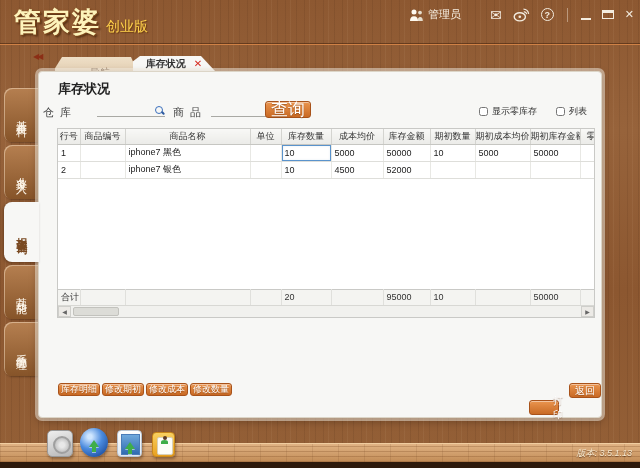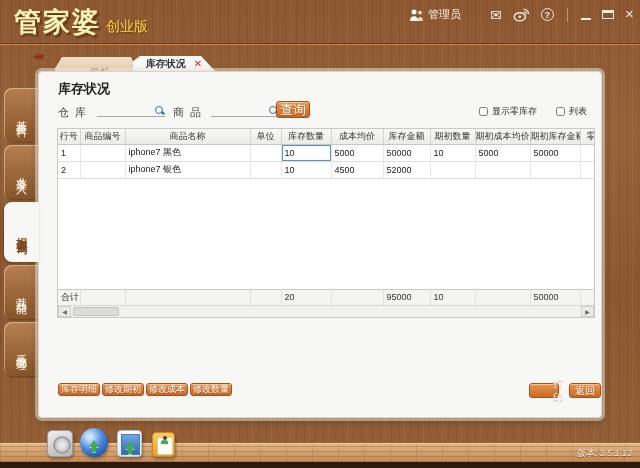--- a/index.html
+++ b/index.html
@@ -54,21 +54,21 @@
   .flt-input { position:absolute; top:30px; width:68px; height:15px; border:none; border-bottom:1px solid #a9a9a4;
     background:transparent; font-size:10px; padding:0 12px 0 2px; outline:none; }
   .mag { position:absolute; top:34px; width:10px; height:10px; }
   .mag::before { content:""; position:absolute; left:0; top:0; width:6px; height:6px;
     border:1.5px solid #3a6fbd; border-radius:50%; }
   .mag::after { content:""; position:absolute; left:6px; top:6px; width:4px; height:1.8px;
     background:#2d5aa0; transform:rotate(45deg); border-radius:1px; }
   .btn { display:flex; align-items:center; justify-content:center; color:#fff; cursor:default;
     background:linear-gradient(180deg,#ea954f,#c96a24); border:1px solid #a8521a; border-radius:3px;
     text-shadow:0 1px 1px rgba(90,40,5,.45); box-shadow:inset 0 1px 0 rgba(255,255,255,.45); }
-  .query-btn { position:absolute; left:237px; top:29px; width:34px; height:17px; font-size:13px; }
+  .query-btn { position:absolute; left:226px; top:29px; width:46px; height:17px; font-size:17px; }
   .chk { position:absolute; top:33px; display:flex; align-items:center; gap:4px; font-size:9px; color:#333; }
   .chk input { width:9px; height:9px; accent-color:#fff; }
   
   .table-wrap { position:absolute; left:18px; top:56px; width:538px; height:190px;
     border:1px solid #c9c9c6; background:#fff; display:flex; flex-direction:column; overflow:hidden; }
   table { border-collapse:collapse; table-layout:fixed; width:562px; }
   th { height:15px; font-weight:normal; font-size:9px; color:#333; text-align:center;
     background:linear-gradient(180deg,#f8f8f6,#ebebe8); border-right:1px solid #d4d4d0; border-bottom:1px solid #c6c6c2;
     overflow:hidden; white-space:nowrap; }
   td { height:17px; font-size:9px; color:#222; padding-left:3px; text-align:left;
@@ -78,21 +78,21 @@
   .spacer { flex:1; background:#fff; }
   .totals td { height:16px; background:#f4f4f1; border-top:1px solid #c9c9c6; border-bottom:none;
     border-right:1px solid #e0e0dc; color:#333; }
   .hscroll { height:12px; background:#f1f1ee; border-top:1px solid #d8d8d4; display:flex; align-items:stretch; }
   .sb-btn { width:13px; background:#eceae6; border:1px solid #cfcfcb; display:flex; align-items:center; justify-content:center;
     font-size:6px; color:#666; }
   .sb-thumb { width:46px; margin:1px 0 1px 2px; background:#dcdcd7; border:1px solid #c2c2bd; border-radius:2px; }
   .sb-track { flex:1; }
   
   .act-btn { position:absolute; top:311px; width:42px; height:13px; font-size:9px; }
-  .print-btn { position:absolute; left:490px; top:311px; width:25px; height:15px; font-size:10px;padding-left:28px; }
+  .print-btn { position:absolute; left:490px; top:328px; width:25px; height:15px; font-size:10px;padding-left:28px; }
   .back-btn  { position:absolute; left:530px; top:311px; width:32px; height:15px; font-size:10px; }
   
   .shelf { position:absolute; left:0; top:443px; width:640px; height:19px;
     background:
       repeating-linear-gradient(0deg, rgba(120,70,30,.28) 0 1px, transparent 1px 5px),
       repeating-linear-gradient(90deg, rgba(90,50,20,.12) 0 1px, transparent 1px 26px),
       linear-gradient(180deg,#e2b586,#c28c57);
     box-shadow:inset 0 1px 0 #f0cda0; }
   .bottom-strip { position:absolute; left:0; top:462px; width:640px; height:6px; background:#2e1a0c; }
   .dock-icon { position:absolute; }
@@ -172,21 +172,21 @@
   <div class="side-tab" style="top:265px;height:54px;">
     <span>其它功能</span>
     </div>
   <div class="side-tab" style="top:322px;height:54px;">
     <span>系统管理</span>
     </div>
 
   <div class="panel">
     <div class="panel-title">库存状况</div>
 
-    <span class="flt-label" style="left:19px;">仓  库</span>
+    <span class="flt-label" style="left:4px;">仓  库</span>
     <input class="flt-input" style="left: 58px;" value="">
     <span class="mag" style="left:116px;"></span>
 
     <span class="flt-label" style="left:134px;">商  品</span>
     <input class="flt-input" style="left: 172px;" value="">
     <span class="mag" style="left:230px;"></span>
 
     <div class="btn query-btn">查询</div>
 
     <label class="chk" style="left:440px;">

